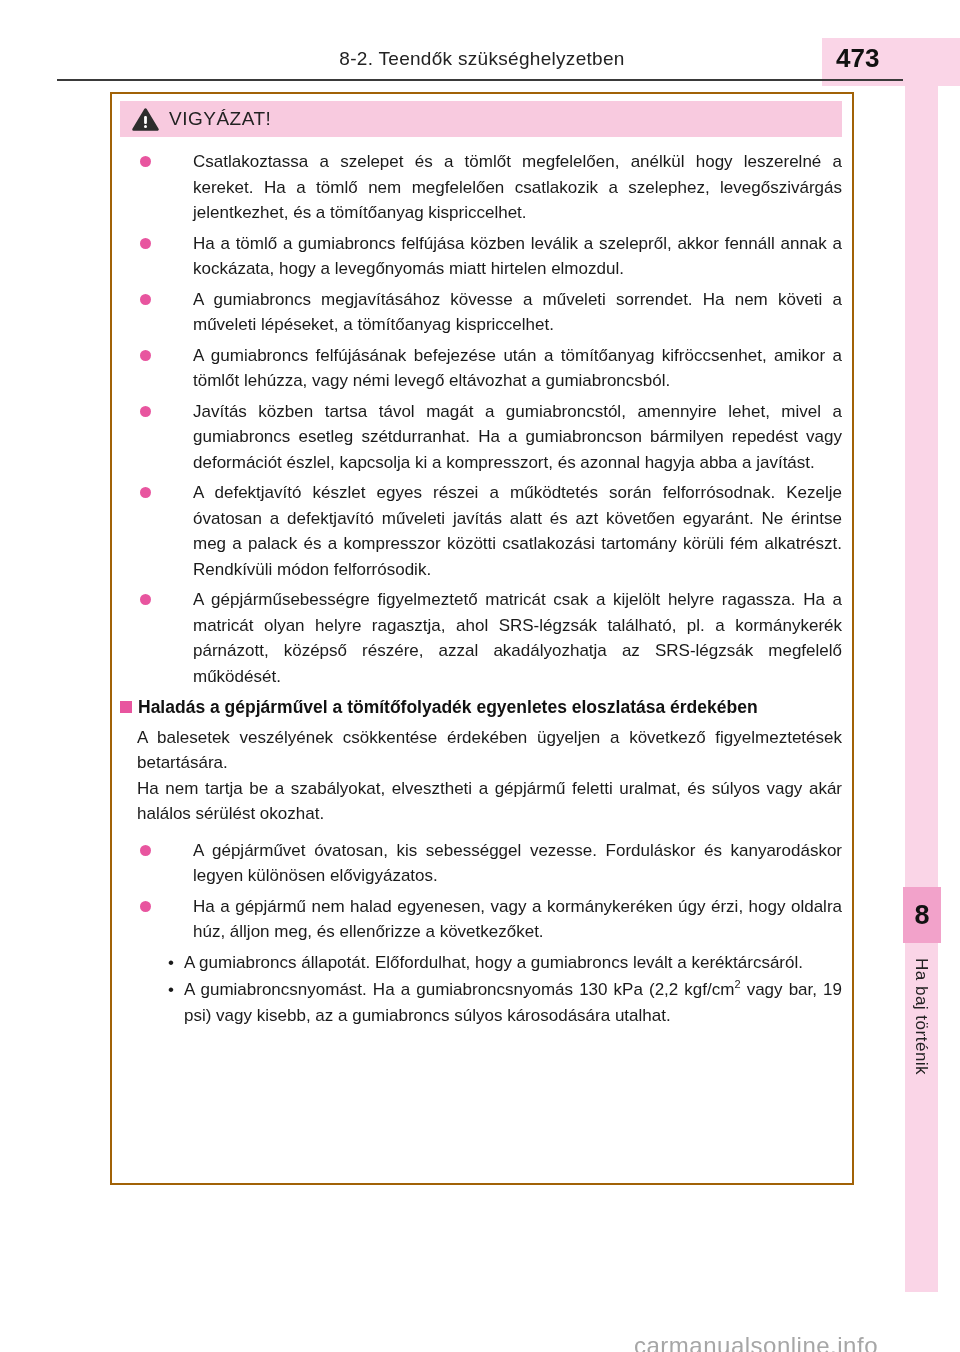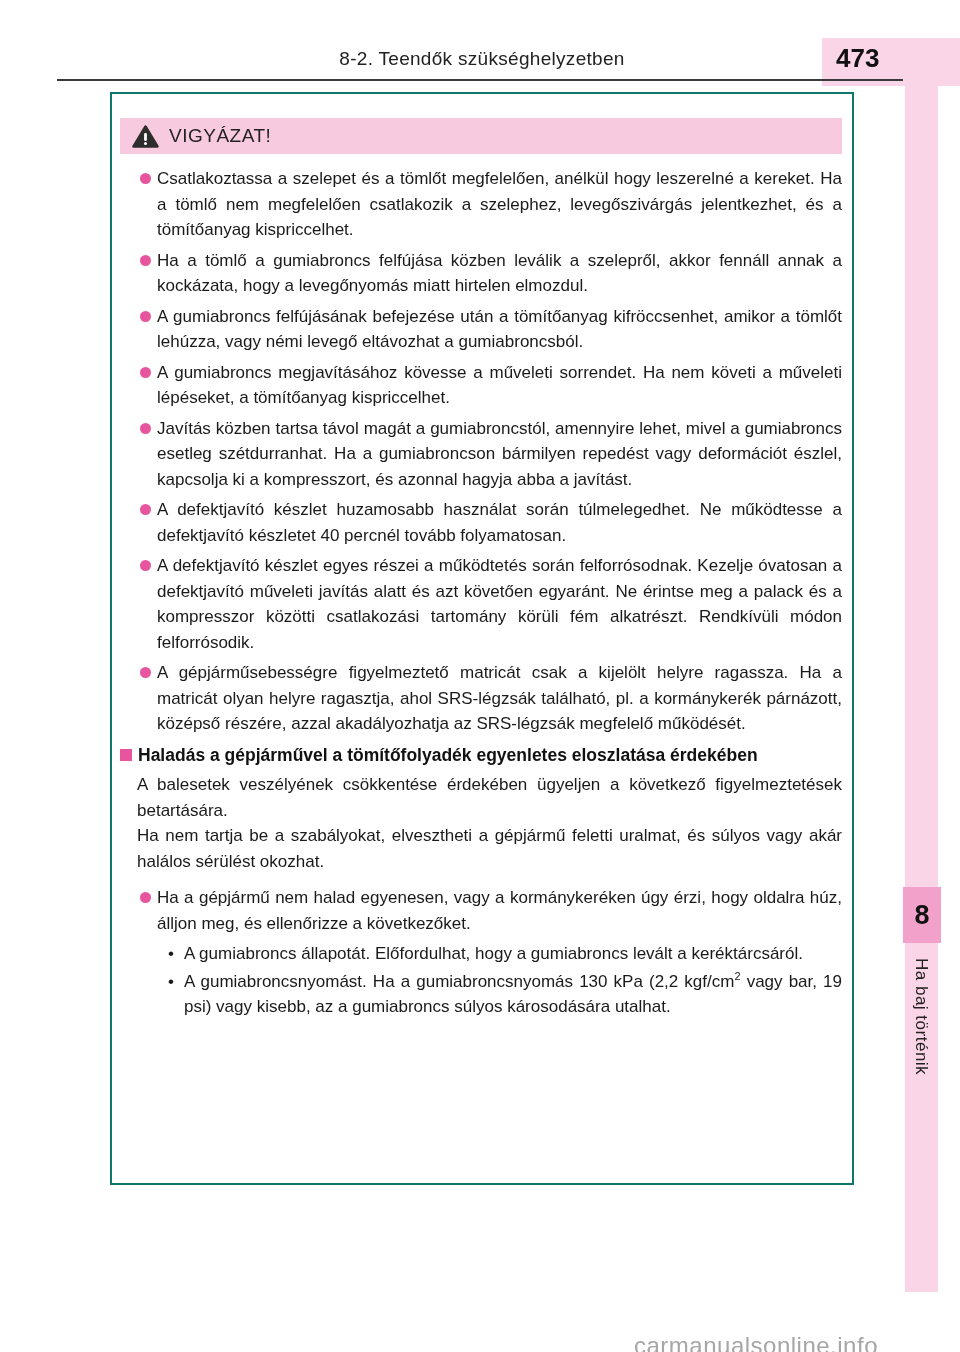--- a/index.html
+++ b/index.html
@@ -41,39 +41,39 @@
   }
   .chapter-label {
     position: absolute; top: 958px; left: 905px; width: 33px; height: 300px;
     writing-mode: vertical-rl; text-orientation: mixed;
     font-size: 17px; color: #222; line-height: 33px; letter-spacing: 0.5px;
   }
 
   
   .caution-box {
     position: absolute; top: 92px; left: 110px; width: 744px; height: 1093px;
-    border: 2px solid #0f766e; box-sizing: border-box;
-    padding: 24px 10px 0 8px;
+    border: 2px solid #a16207; box-sizing: border-box;
+    padding: 7px 10px 0 8px;
   }
   .caution-banner {
     display: flex; align-items: center; height: 36px;
     background: #f8cadf; margin-bottom: 12px;
   }
   .warn-icon { margin: 0 10px 0 12px; flex: 0 0 auto; }
   .caution-title { font-size: 19px; color: #222; letter-spacing: 0.5px; }
 
   .cb { display: flex; margin: 0 0 5px 20px; }
   .disc {
     width: 11px; height: 11px; border-radius: 50%;
     background: #e8559f; margin: 7px 6px 0 0; flex: 0 0 11px;
   }
   .cb .t, .plain, .sb .t {
     font-size: 17px; line-height: 25.5px; text-align: justify; color: #1a1a1a;
   }
-  .cb .t { flex: 1 1 auto; }
+  .cb .t { flex: 1 1 auto; margin-left: 36px; }
 
   .subhead { display: flex; margin: 6px 0 4px 0; }
   .sq {
     width: 12px; height: 12px; background: #e8559f;
     margin: 6px 6px 0 0; flex: 0 0 12px;
   }
   .subhead .t {
     flex: 1 1 auto; font-size: 17.5px; font-weight: bold;
     line-height: 25.5px; color: #111; text-align: justify;
   }
@@ -122,51 +122,51 @@
     <div class="cb">
       <span class="disc"></span>
       <div class="t">Csatlakoztassa a szelepet és a tömlőt megfelelően, anélkül hogy leszerelné a kereket. Ha a tömlő nem megfelelően csatlakozik a szelephez, levegőszivárgás jelentkezhet, és a tömítőanyag kispriccelhet.</div>
     </div>
     <div class="cb">
       <span class="disc"></span>
       <div class="t">Ha a tömlő a gumiabroncs felfújása közben leválik a szelepről, akkor fennáll annak a kockázata, hogy a levegőnyomás miatt hirtelen elmozdul.</div>
     </div>
     <div class="cb">
       <span class="disc"></span>
+      <div class="t">A gumiabroncs megjavításához kövesse a műveleti sorrendet. Ha nem követi a műveleti lépéseket, a tömítőanyag kispriccelhet.</div>
+    </div>
+    <div class="cb">
+      <span class="disc"></span>
       <div class="t">A gumiabroncs felfújásának befejezése után a tömítőanyag kifröccsenhet, amikor a tömlőt lehúzza, vagy némi levegő eltávozhat a gumiabroncsból.</div>
     </div>
     <div class="cb">
       <span class="disc"></span>
-      <div class="t">A gumiabroncs megjavításához kövesse a műveleti sorrendet. Ha nem követi a műveleti lépéseket, a tömítőanyag kispriccelhet.</div>
-    </div>
-    <div class="cb">
-      <span class="disc"></span>
       <div class="t">Javítás közben tartsa távol magát a gumiabroncstól, amennyire lehet, mivel a gumiabroncs esetleg szétdurranhat. Ha a gumiabroncson bármilyen repedést vagy deformációt észlel, kapcsolja ki a kompresszort, és azonnal hagyja abba a javítást.</div>
-    </div>
-    <div class="cb">
-      <span class="disc"></span>
-      <div class="t">A defektjavító készlet huzamosabb használat során túlmelegedhet. Ne működtesse a defektjavító készletet 40 percnél tovább folyamatosan.</div>
     </div>
     <div class="cb">
       <span class="disc"></span>
       <div class="t">A defektjavító készlet egyes részei a működtetés során felforrósodnak. Kezelje óvatosan a defektjavító műveleti javítás alatt és azt követően egyaránt. Ne érintse meg a palack és a kompresszor közötti csatlakozási tartomány körüli fém alkatrészt. Rendkívüli módon felforrósodik.</div>
     </div>
     <div class="cb">
       <span class="disc"></span>
       <div class="t">A gépjárműsebességre figyelmeztető matricát csak a kijelölt helyre ragassza. Ha a matricát olyan helyre ragasztja, ahol SRS-légzsák található, pl. a kormánykerék párnázott, középső részére, azzal akadályozhatja az SRS-légzsák megfelelő működését.</div>
     </div>
 
     <div class="subhead">
       <span class="sq"></span>
       <div class="t">Haladás a gépjárművel a tömítőfolyadék egyenletes eloszlatása érdekében</div>
     </div>
 
     <p class="plain">A balesetek veszélyének csökkentése érdekében ügyeljen a következő figyelmeztetések betartására.</p>
     <p class="plain last">Ha nem tartja be a szabályokat, elvesztheti a gépjármű feletti uralmat, és súlyos vagy akár halálos sérülést okozhat.</p>
 
+    <div class="cb">
+      <span class="disc"></span>
+      <div class="t">A gépjárművet óvatosan, kis sebességgel vezesse. Forduláskor és kanyarodáskor legyen különösen elővigyázatos.</div>
+    </div>
     <div class="cb">
       <span class="disc"></span>
       <div class="t">Ha a gépjármű nem halad egyenesen, vagy a kormánykeréken úgy érzi, hogy oldalra húz, álljon meg, és ellenőrizze a következőket.</div>
     </div>
 
     <div class="sb">
       <span class="dot">•</span>
       <div class="t">A gumiabroncs állapotát. Előfordulhat, hogy a gumiabroncs levált a keréktárcsáról.</div>
     </div>
     <div class="sb">

